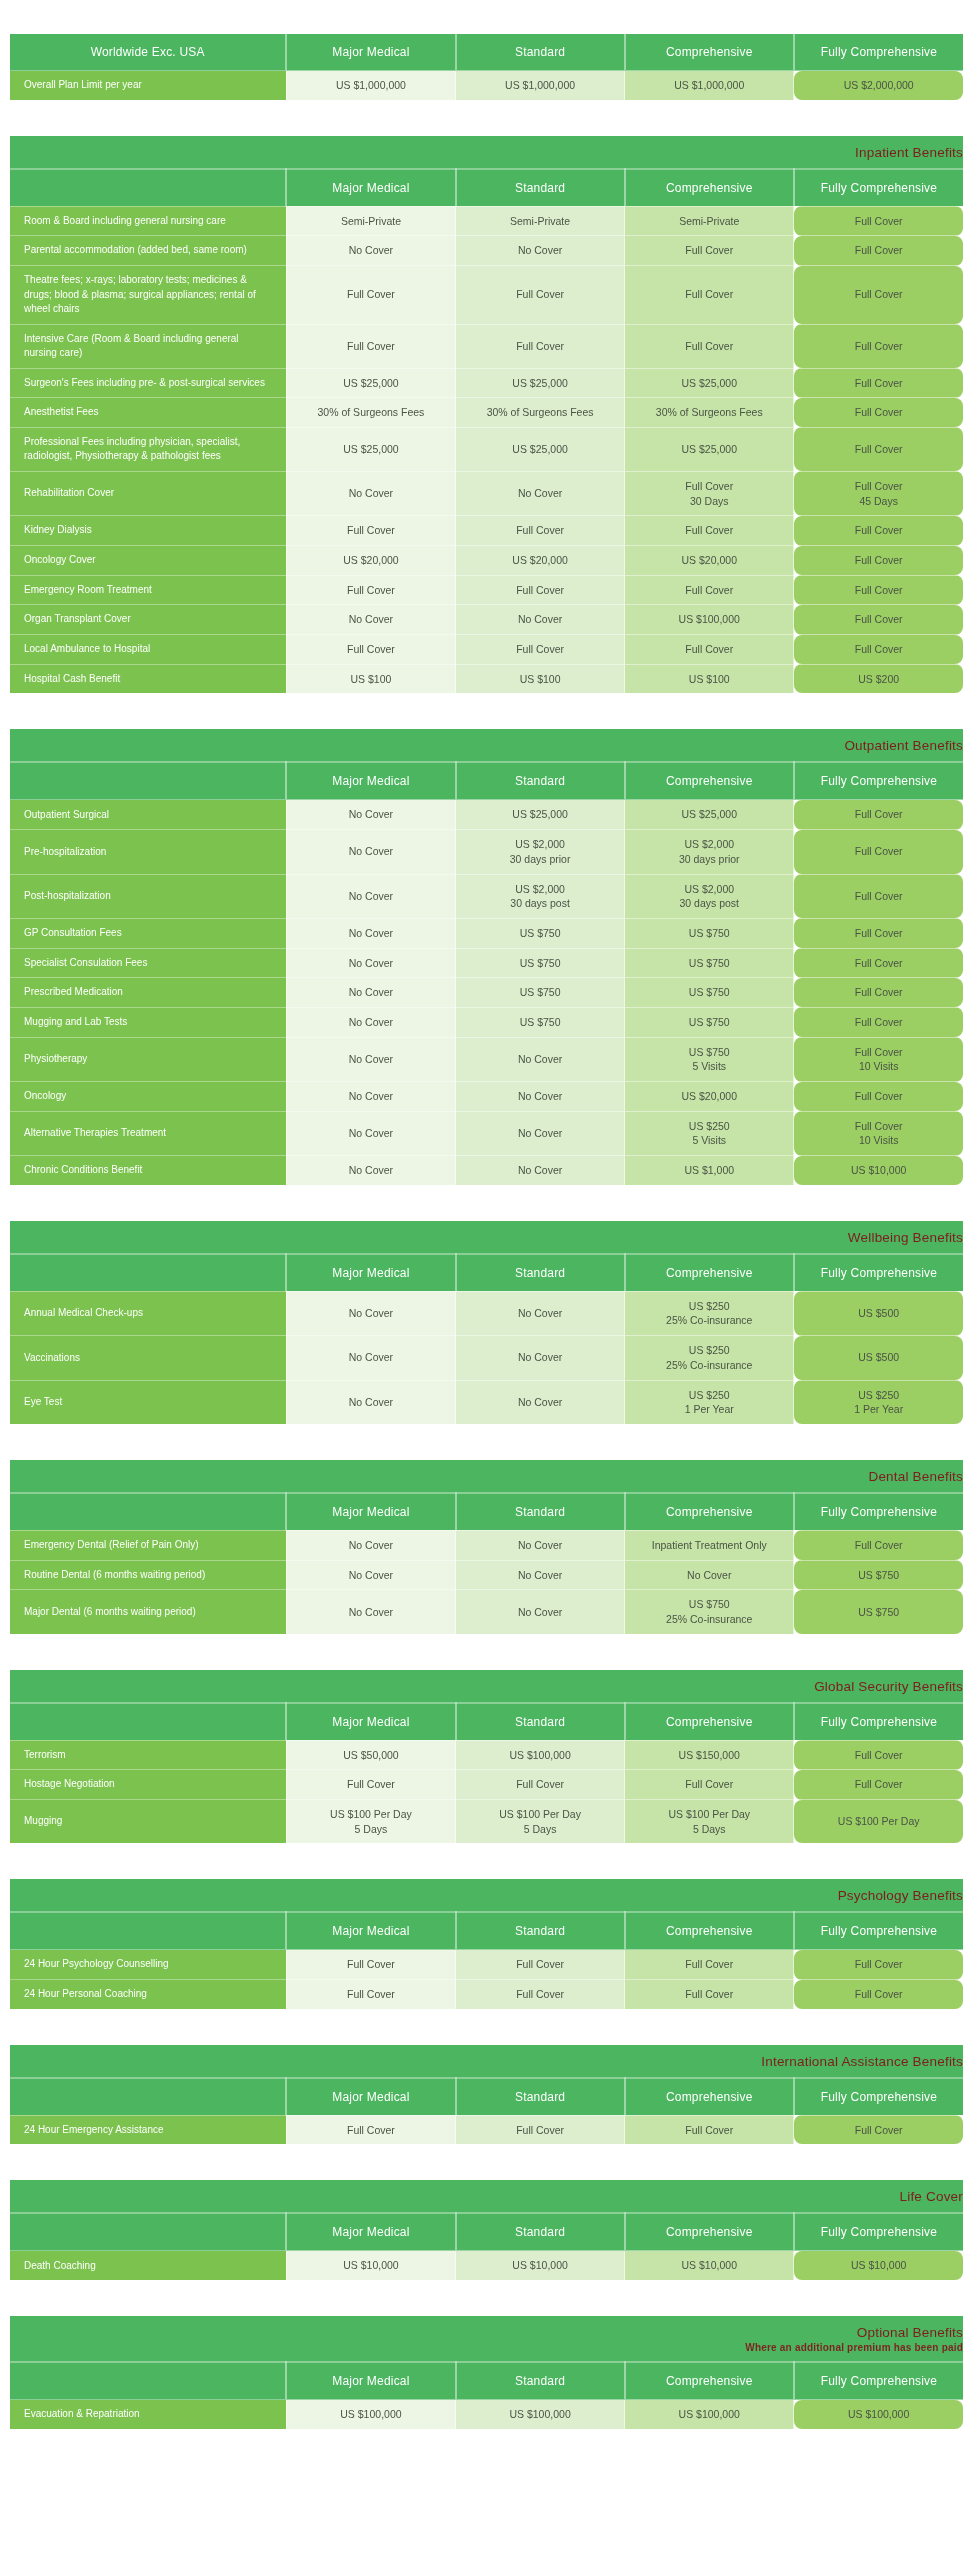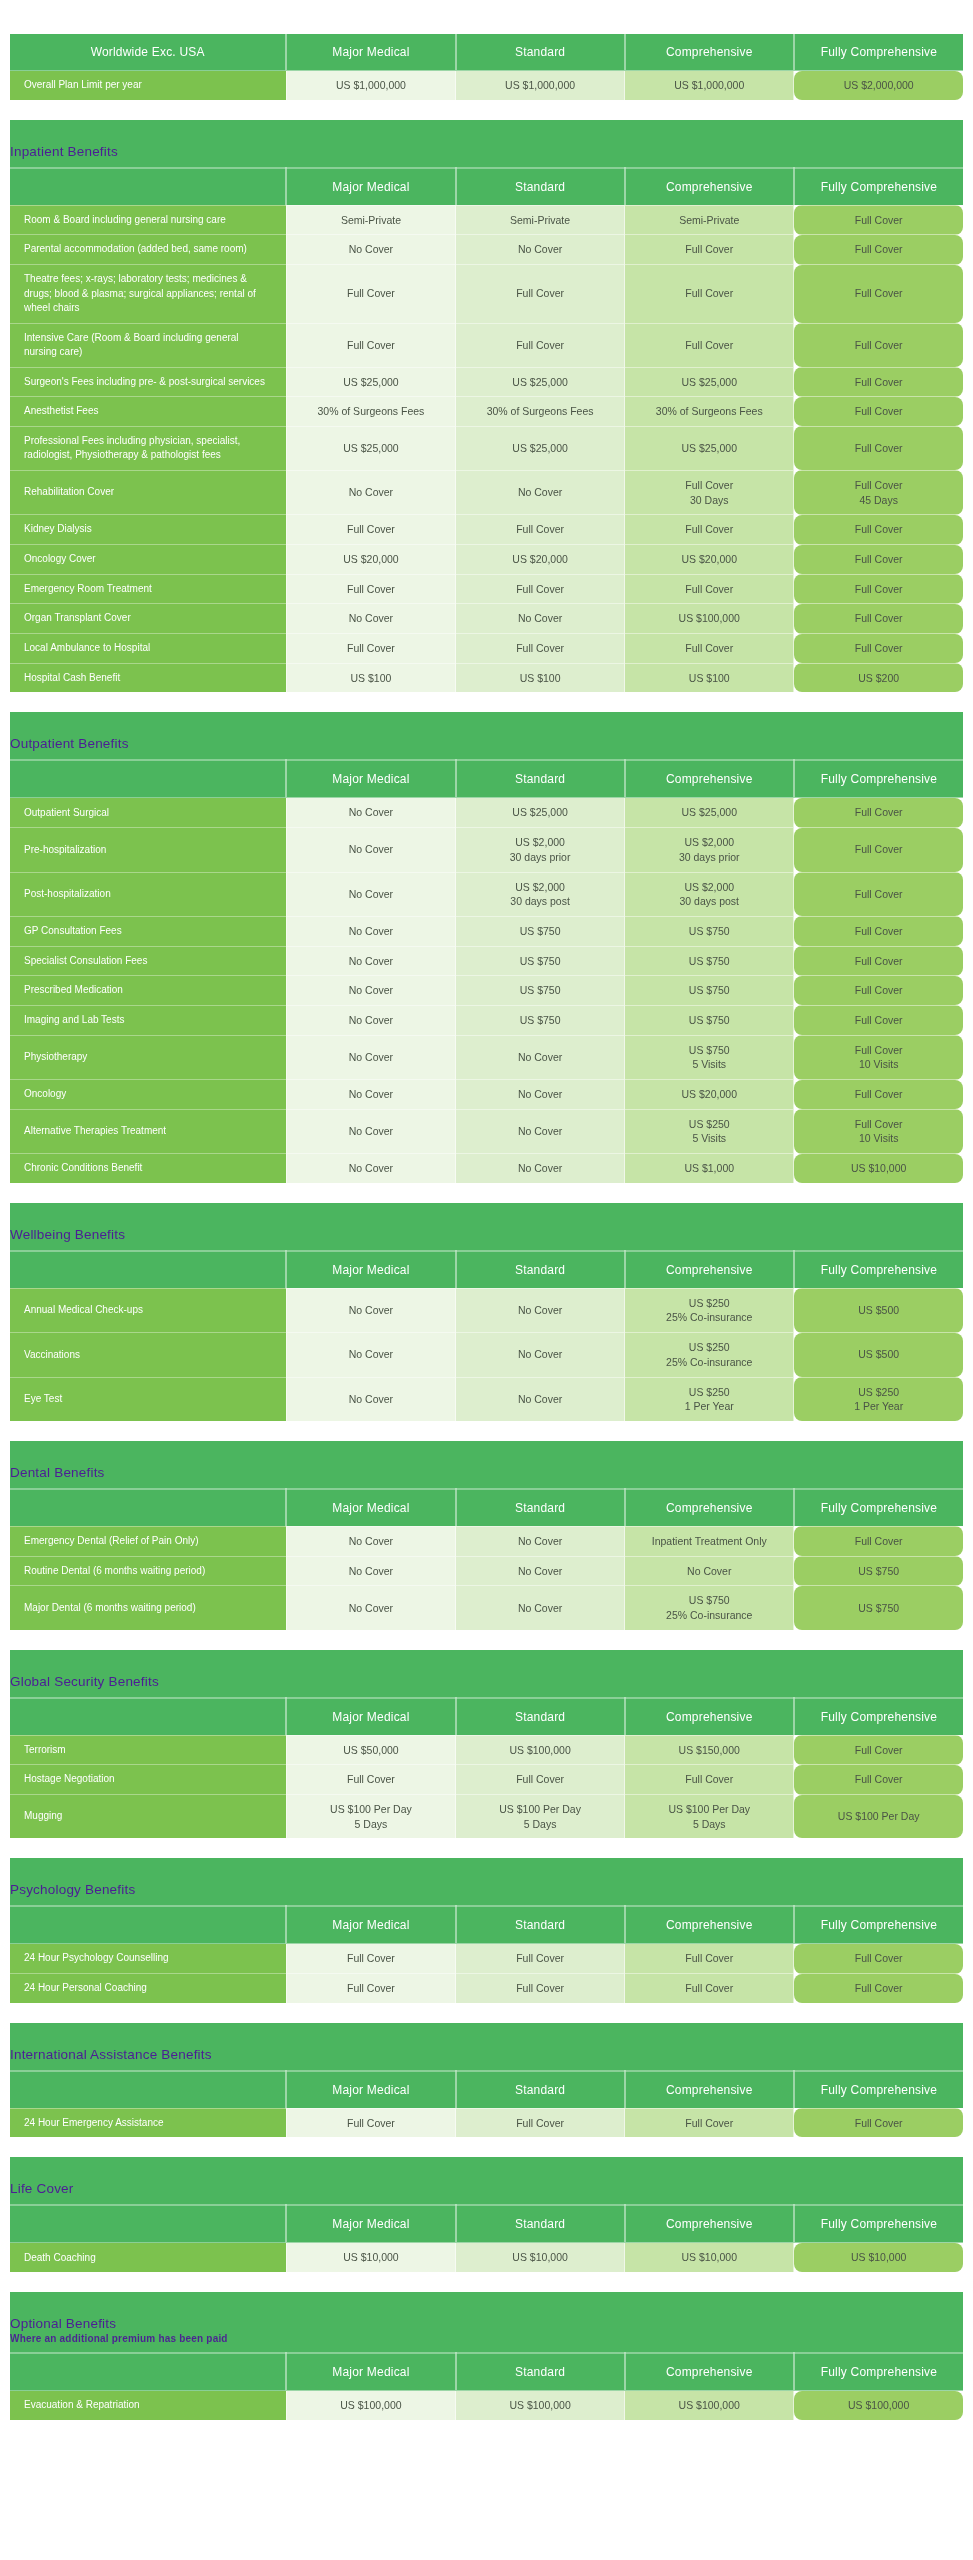--- a/index.html
+++ b/index.html
@@ -1,23 +1,23 @@
 <!DOCTYPE html>
 <html><head>
 <meta charset="utf-8">
 <style>
   html,body{margin:0;padding:0;background:#ffffff;}
   body{font-family:"Liberation Sans",sans-serif;}
   .page{width:973px;height:2560px;overflow:hidden;box-sizing:border-box;padding-top:34px;background:#ffffff;}
-  table.benefits{width:953px;margin:0 auto 20px auto;border-collapse:collapse;table-layout:fixed;}
+  table.benefits{width:953px;margin:0 auto 36px auto;border-collapse:collapse;table-layout:fixed;}
   table.benefits:last-child{margin-bottom:0;}
   td,th{padding:0;vertical-align:middle;}
   .title-cell{
-    background:var(--header-green);color:#4c1d95;text-align:left;
-    padding:24px 0 8px 0;font-size:13.5px;font-weight:400;letter-spacing:.2px;
+    background:var(--header-green);color:#7f1d1d;text-align:right;
+    padding:9px 0 8px 0;font-size:13.5px;font-weight:400;letter-spacing:.2px;
     border-bottom:2px solid rgba(255,255,255,0.35);
   }
   .subtitle{font-size:10px;font-weight:700;margin-top:2px;opacity:.95;}
   .col-head{
     background:var(--header-green);color:#ffffff;text-align:center;
     font-size:12px;font-weight:400;padding:11px 2px;letter-spacing:.2px;
   }
   .col-head.value-head{border-left:2px solid rgba(255,255,255,0.45);}
   .row-label{
     background:var(--label-green);color:#ffffff;font-size:10px;line-height:1.45;
@@ -248,21 +248,21 @@
           <td class="val c3">Full Cover</td>
         </tr>
         <tr>
           <td class="row-label">Prescribed Medication</td>
           <td class="val c0">No Cover</td>
           <td class="val c1">US $750</td>
           <td class="val c2">US $750</td>
           <td class="val c3">Full Cover</td>
         </tr>
         <tr>
-          <td class="row-label">Imaging and Lab Tests</td>
+          <td class="row-label">Mugging and Lab Tests</td>
           <td class="val c0">No Cover</td>
           <td class="val c1">US $750</td>
           <td class="val c2">US $750</td>
           <td class="val c3">Full Cover</td>
         </tr>
         <tr>
           <td class="row-label">Physiotherapy</td>
           <td class="val c0">No Cover</td>
           <td class="val c1">No Cover</td>
           <td class="val c2">US $750

